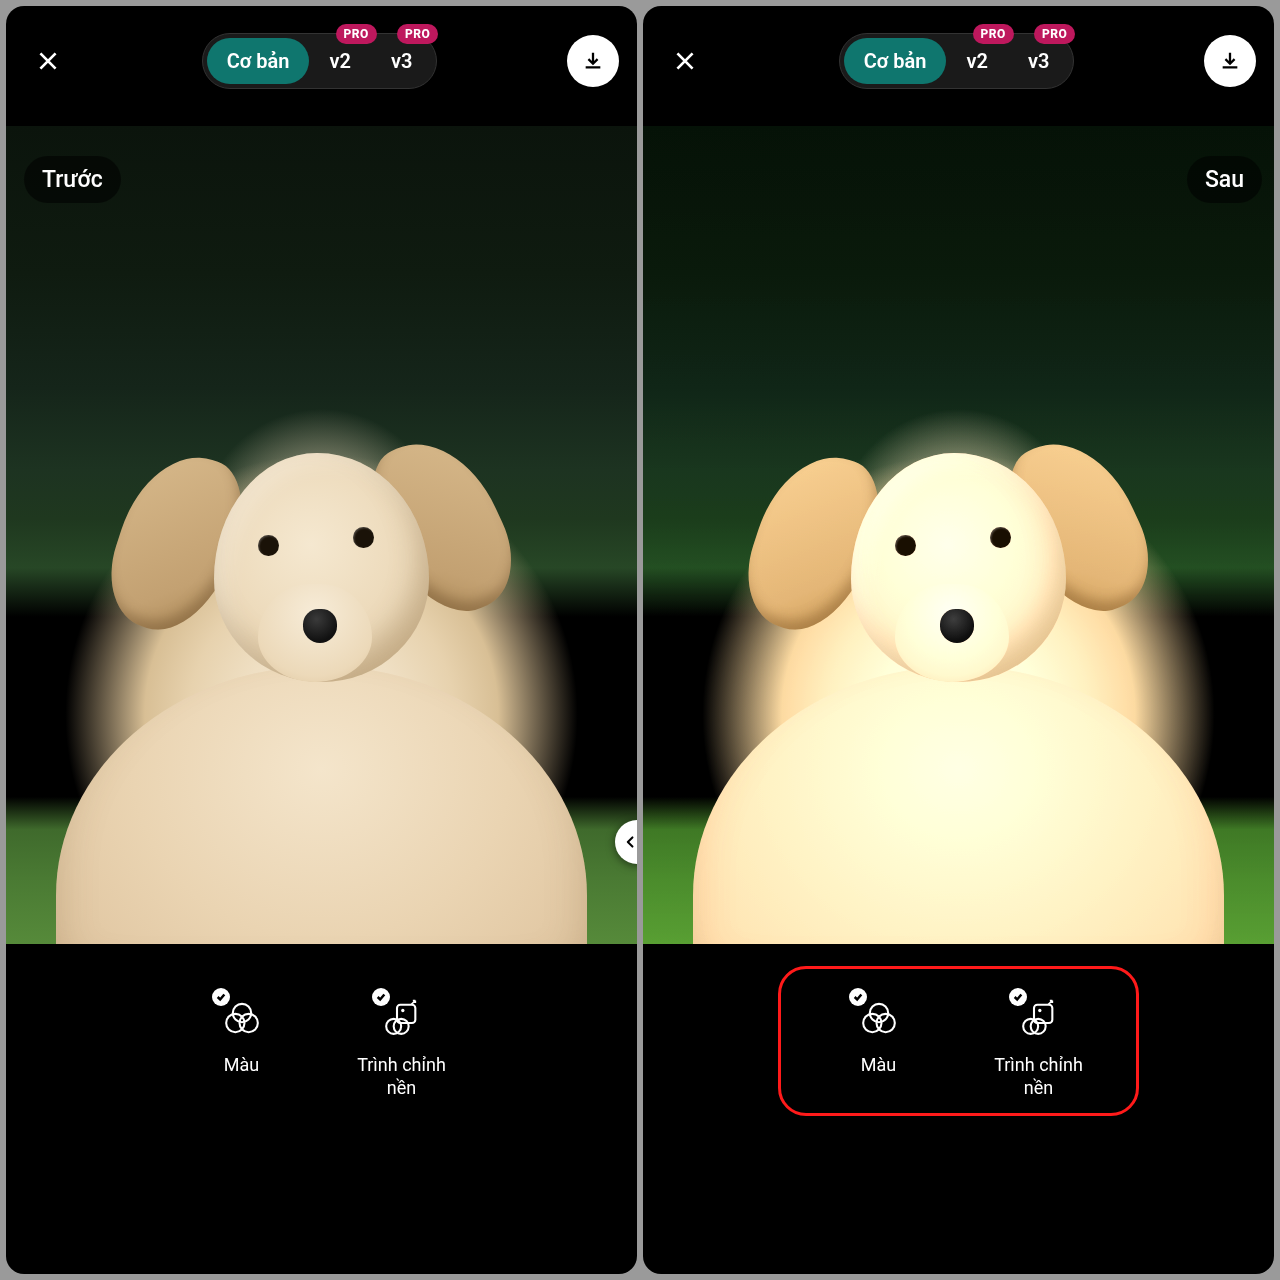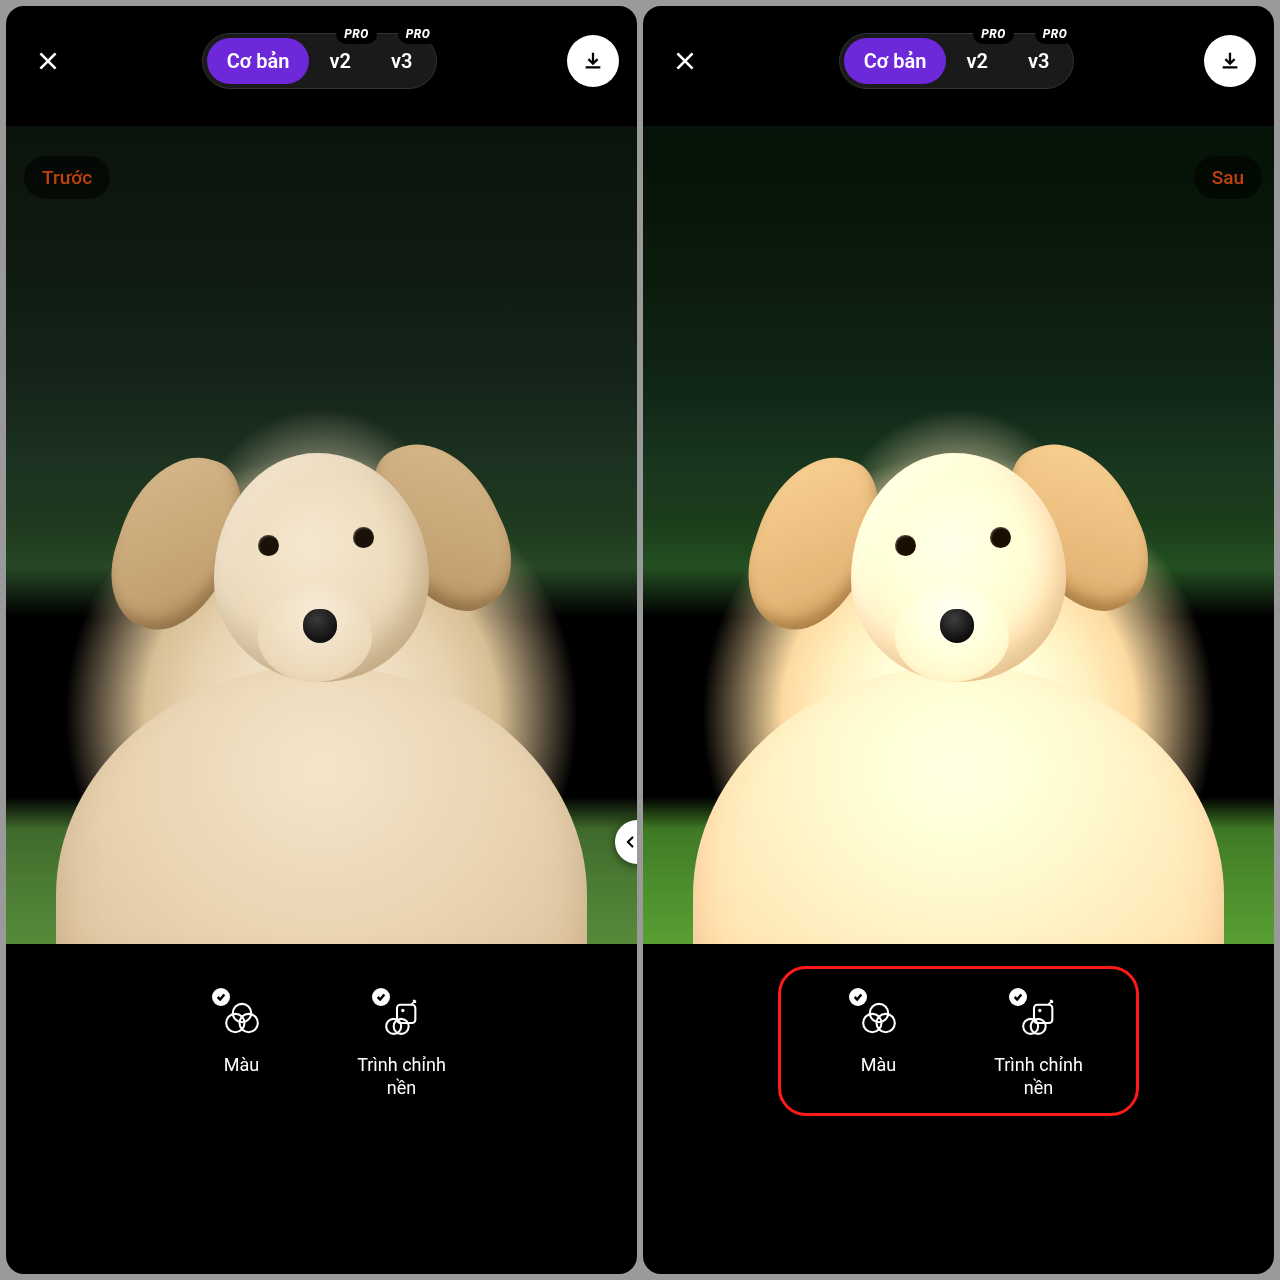--- a/index.html
+++ b/index.html
@@ -61,33 +61,32 @@
     display: flex; align-items: center; justify-content: center;
     padding: 0 20px;
     font-size: 20px;
     font-weight: 600;
     color: #fff;
     border-radius: 999px;
     position: relative;
     cursor: pointer;
     white-space: nowrap;
   }
-  .vtab.active { background: #6d28d9; }
+  .vtab.active { background: #0f766e; }
   .pro-badge {
     position: absolute;
     top: -14px; right: -6px;
-    background: #000000;
+    background: #be185d;
     color: #fff;
     font-size: 12px;
     font-weight: 800;
     letter-spacing: 0.5px;
     padding: 4px 8px;
     border-radius: 999px;
     line-height: 1;
-    font-style: italic;
   }
   
   .image-area {
     position: absolute;
     top: 120px;
     left: 0; right: 0;
     bottom: 330px;
     overflow: hidden;
   }
   .photo {
@@ -148,22 +147,22 @@
     border-radius: 60% 60% 20% 20% / 80% 80% 10% 10%;
     box-shadow: inset 0 -30px 40px rgba(120,90,50,0.25);
   }
   
   .compare-badge {
     position: absolute;
     top: 150px;
     padding: 10px 18px;
     background: rgba(0,0,0,0.55);
     border-radius: 999px;
-    color: #c2410c;
-    font-size: 19px;
+    color: #ffffff;
+    font-size: 23px;
     font-weight: 500;
     z-index: 15;
   }
   .compare-badge.left { left: 18px; }
   .compare-badge.right { right: 12px; }
   
   .slider-handle {
     position: absolute;
     width: 44px; height: 44px;
     border-radius: 50%;

